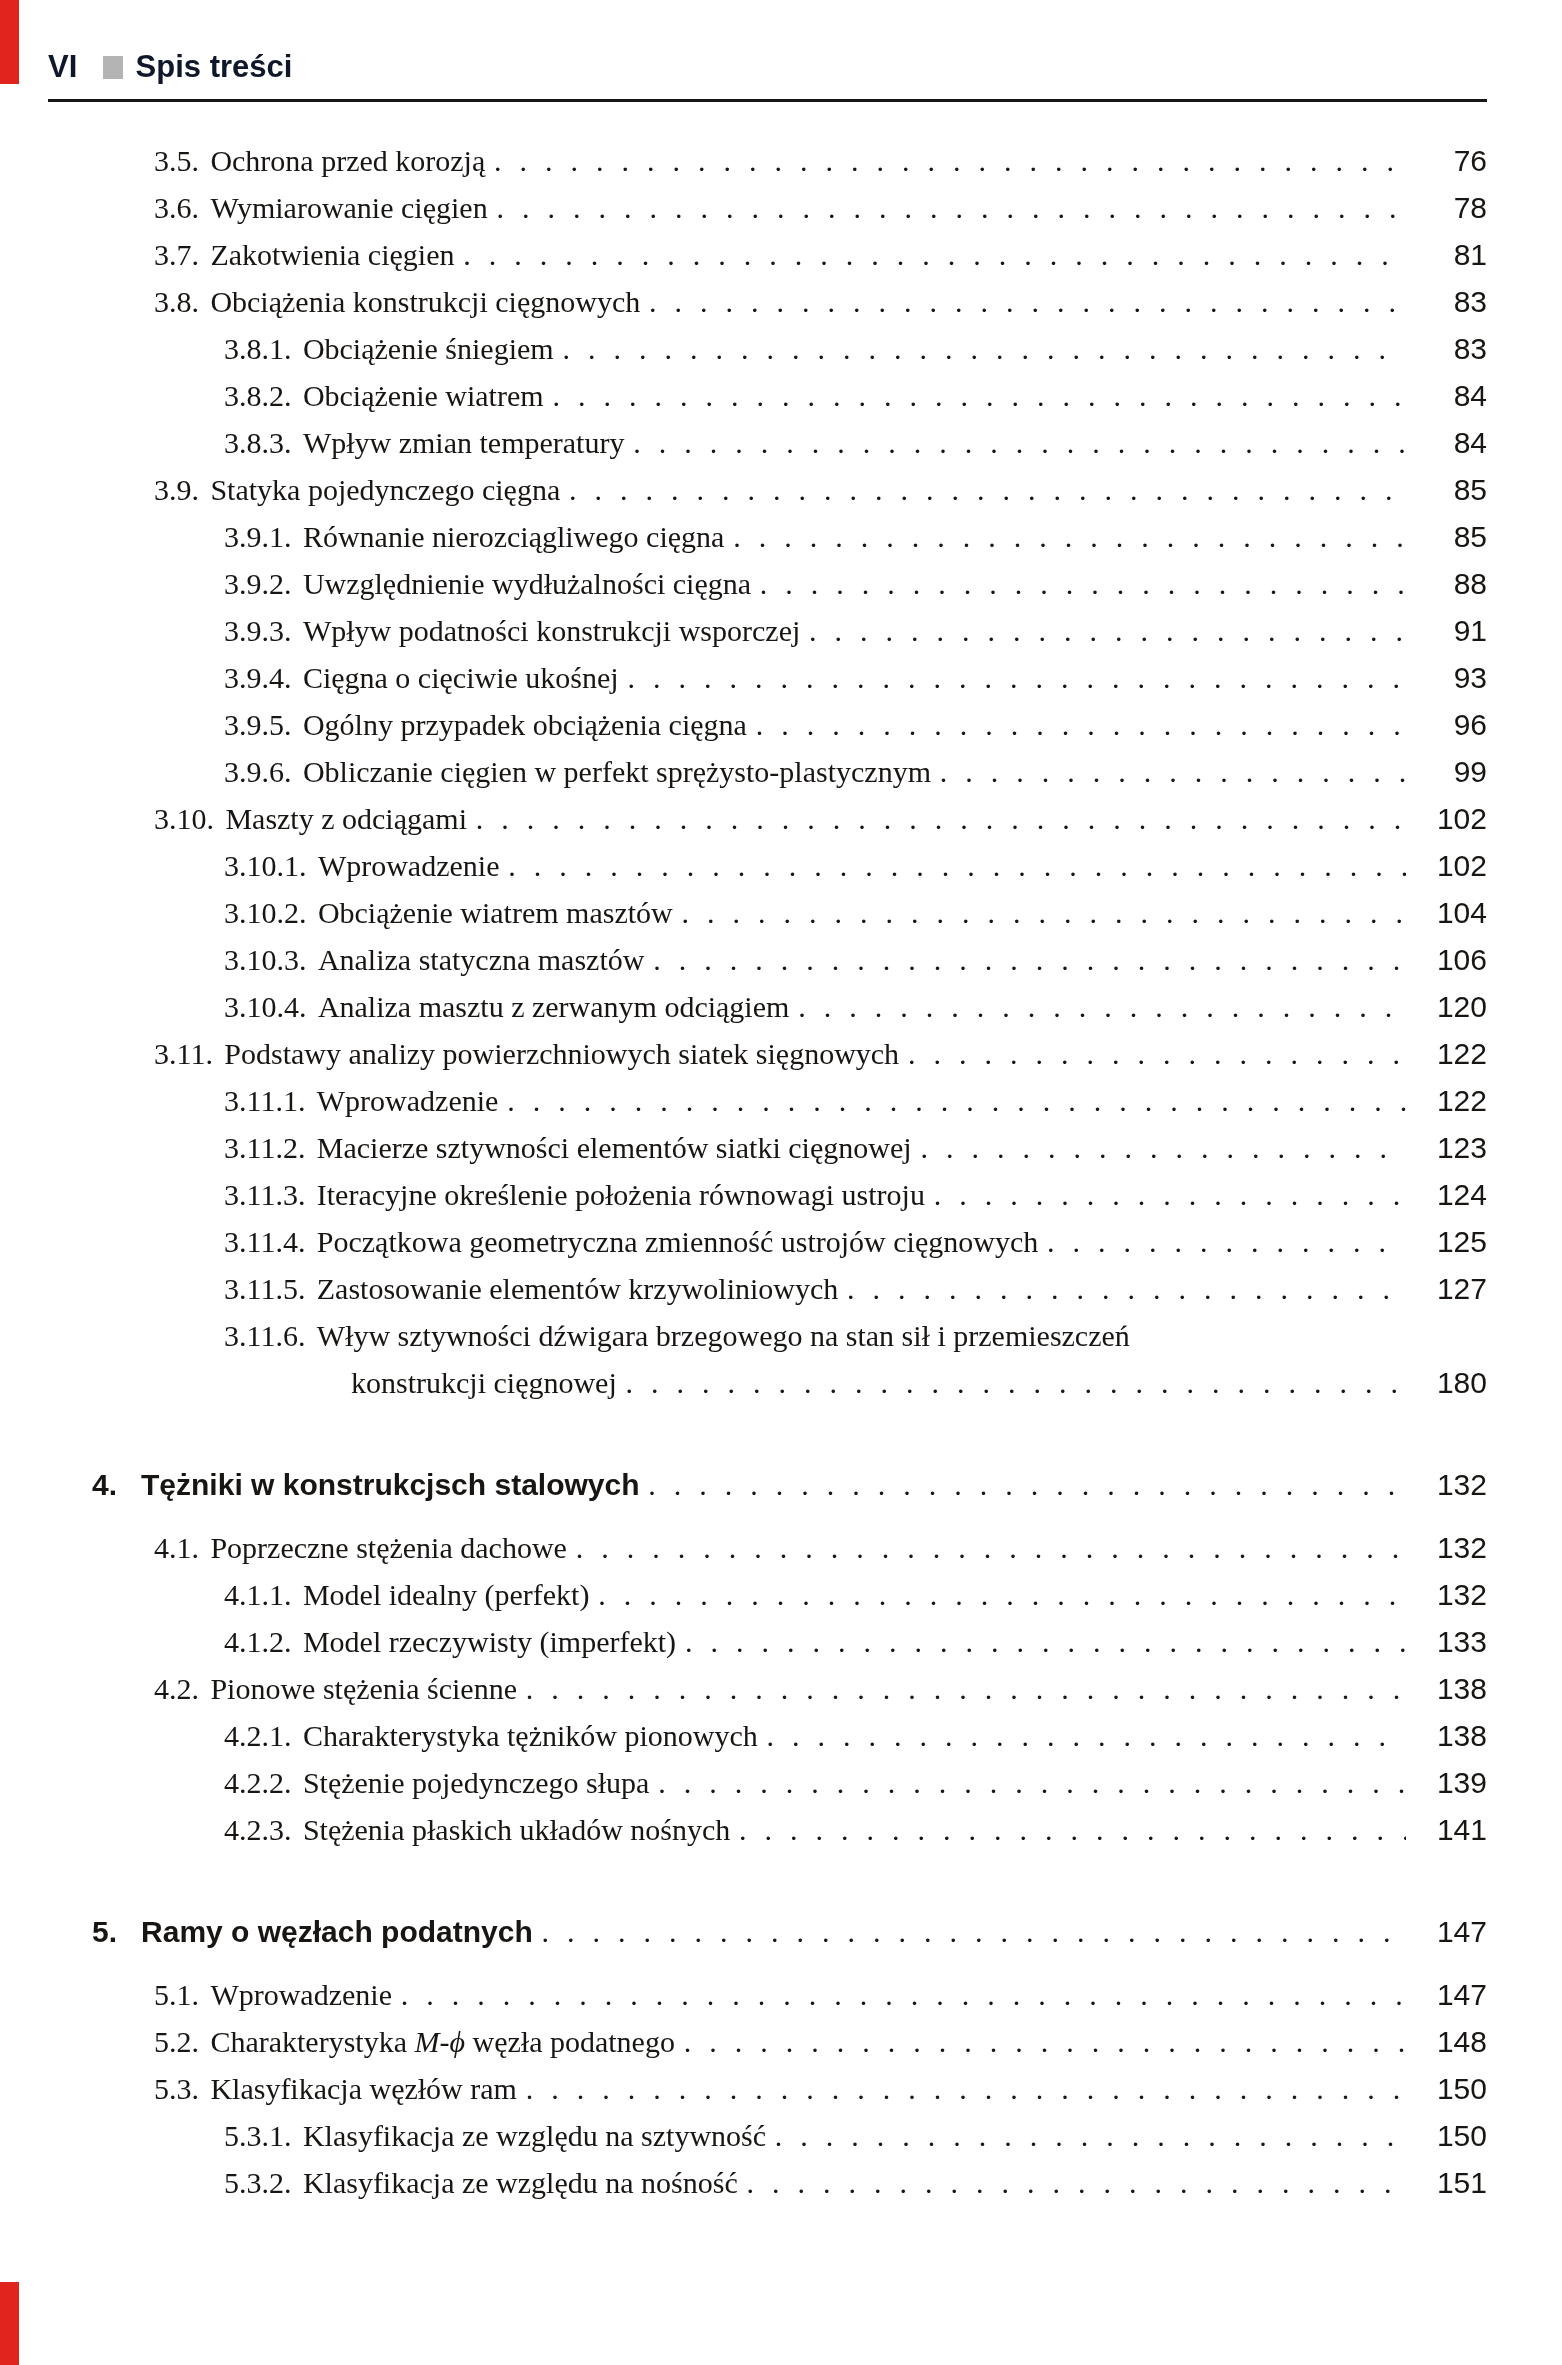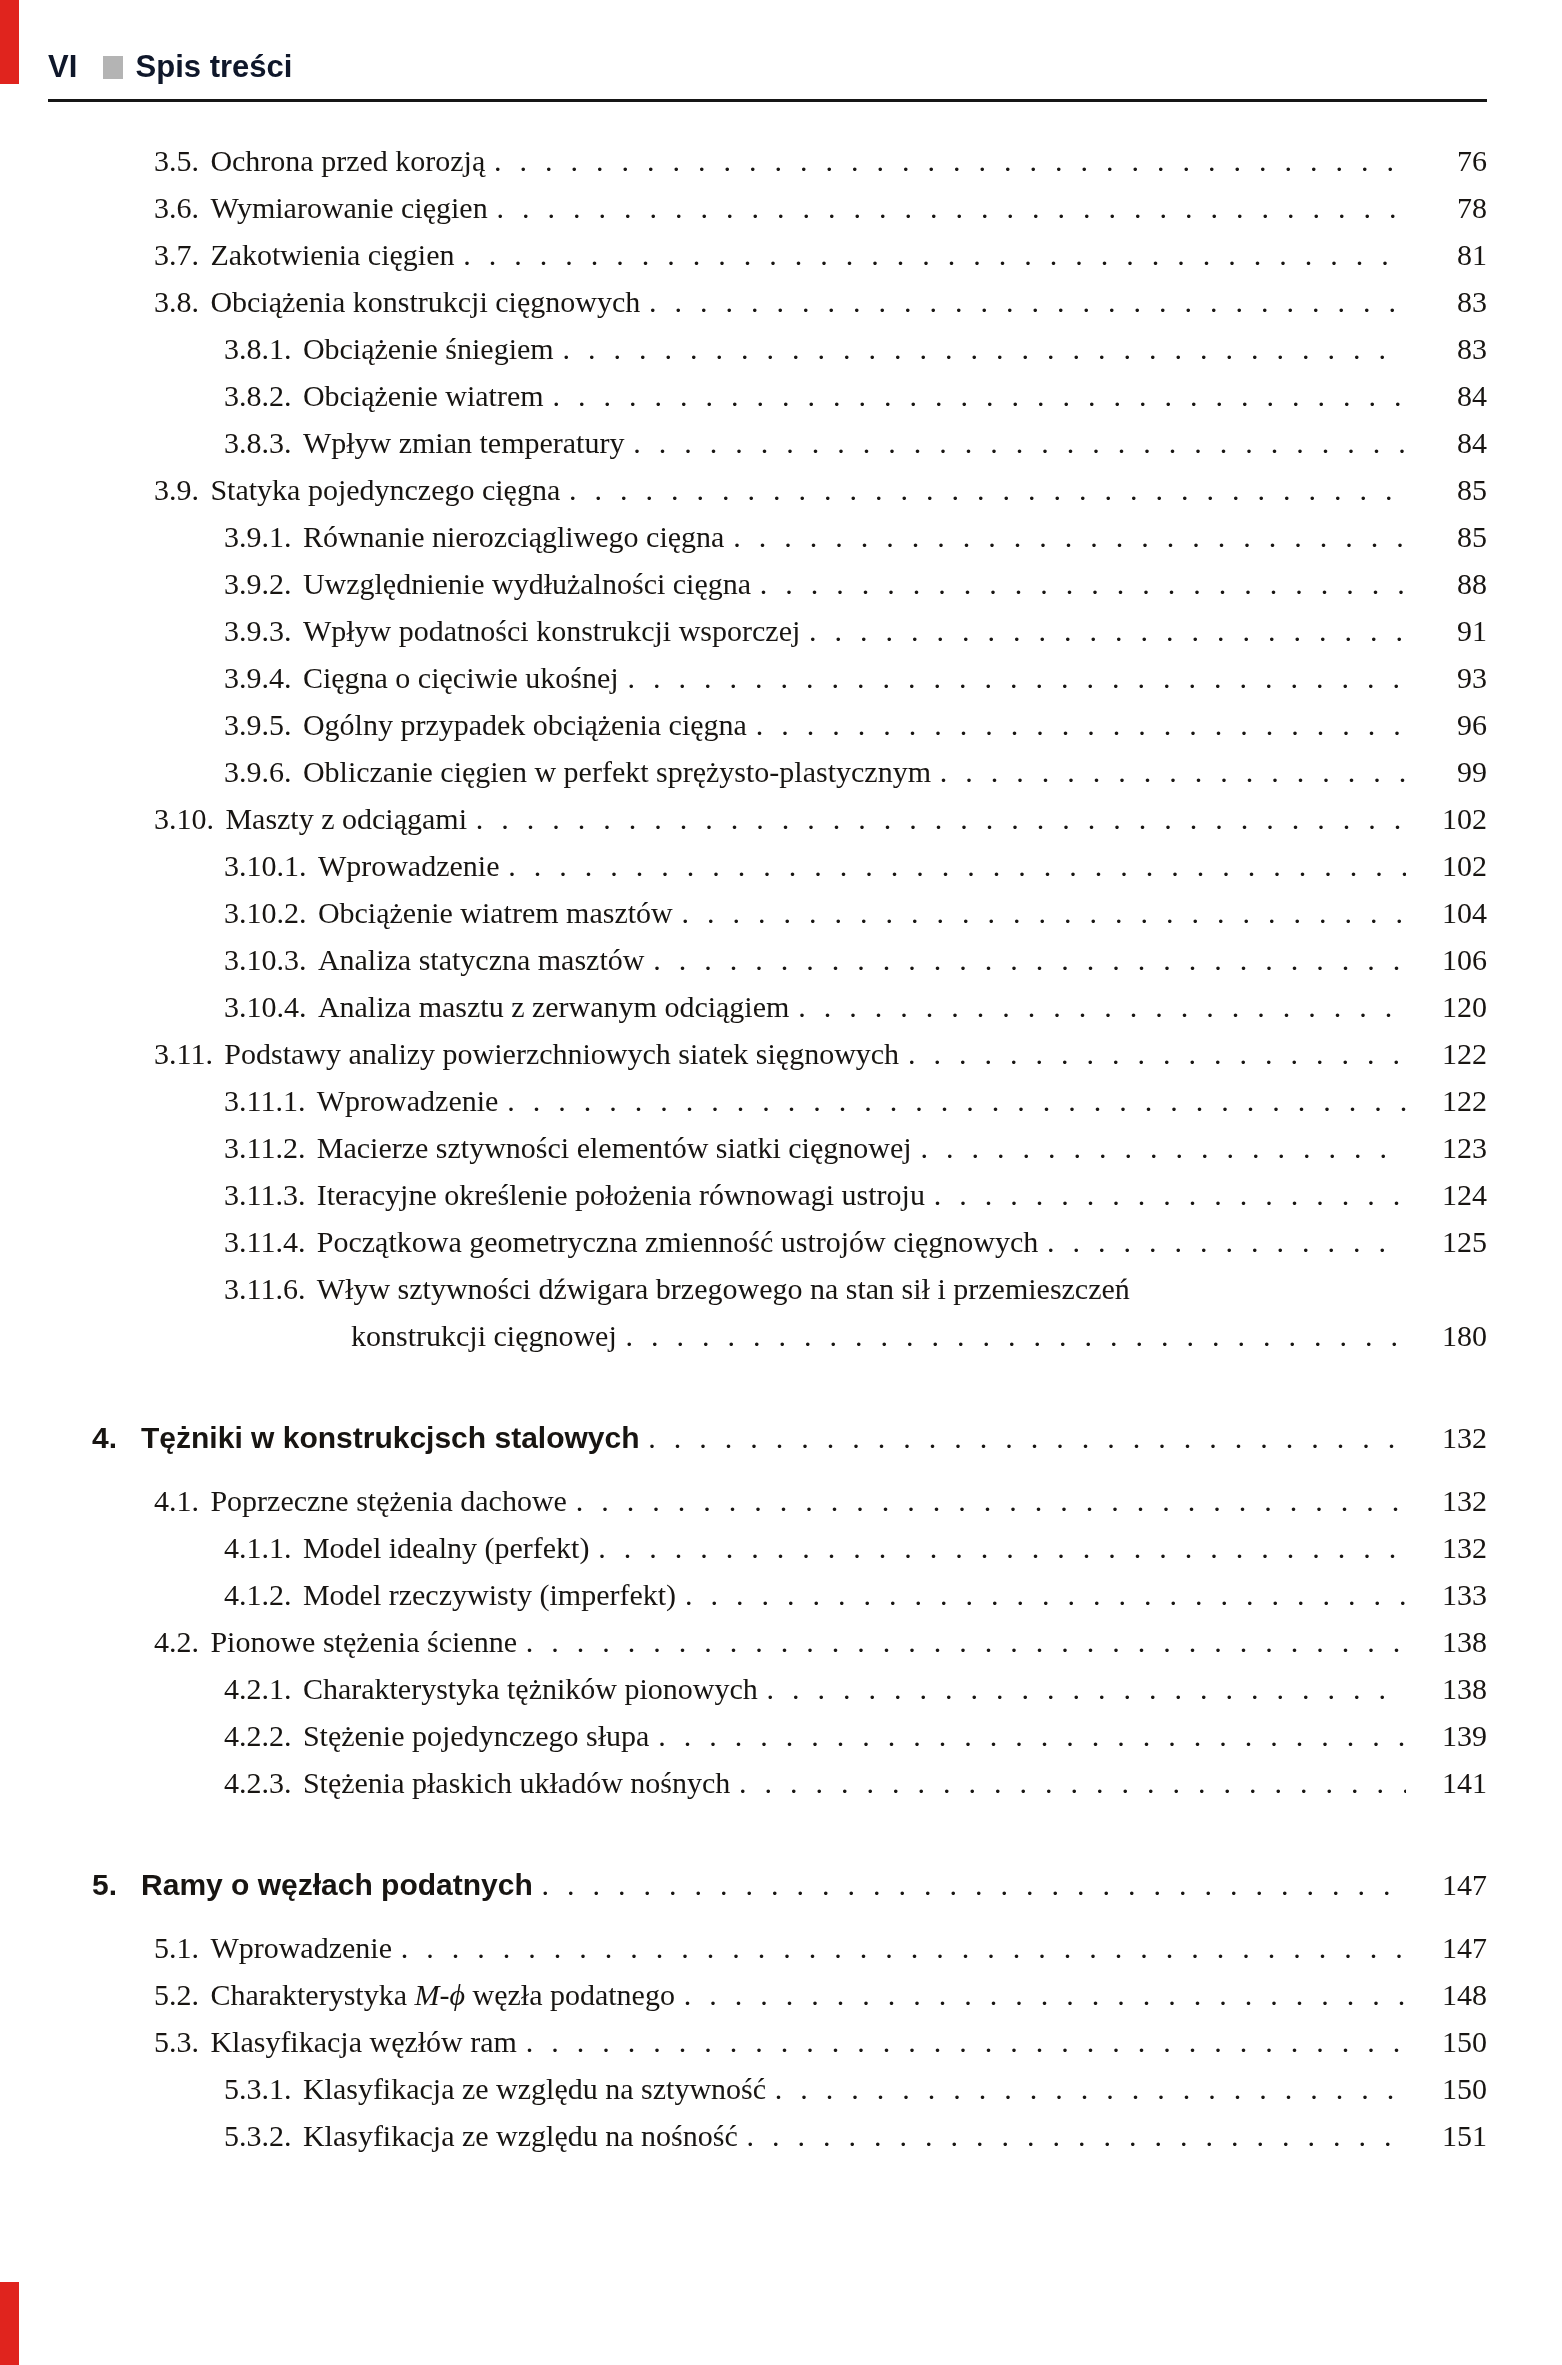--- a/index.html
+++ b/index.html
@@ -76,21 +76,21 @@
     font-weight: normal;
   }
   .leader::after {
     content: ". . . . . . . . . . . . . . . . . . . . . . . . . . . . . . . . . . . . . . . . . . . . . . . . . . . . . . . . . . . . . . . . . . . . . . . . . . . . . . . .";
     word-spacing: 10.5px;
   }
   .pagenum {
     flex: 0 0 auto;
     min-width: 69px;
     text-align: right;
-    font-family: Liberation Serif, serif;
+    font-family: Liberation Sans, sans-serif;
     font-weight: normal;
   }
 </style>
 </head>
 <body>
 
 <div class="red-strip top"></div>
 <div class="red-strip bottom"></div>
 
 <div class="page">
@@ -215,20 +215,25 @@
         <span class="label"><span class="num">3.11.3.</span><span>Iteracyjne określenie położenia równowagi ustroju</span></span>
         <span class="leader"></span>
         <span class="pagenum">124</span>
       </div>
       <div class="row lvl2">
         <span class="label"><span class="num">3.11.4.</span><span>Początkowa geometryczna zmienność ustrojów cięgnowych</span></span>
         <span class="leader"></span>
         <span class="pagenum">125</span>
       </div>
       <div class="row lvl2">
+        <span class="label"><span class="num">3.11.5.</span><span>Zastosowanie elementów krzywoliniowych</span></span>
+        <span class="leader"></span>
+        <span class="pagenum">127</span>
+      </div>
+      <div class="row lvl2">
         <span class="label"><span class="num">3.11.6.</span><span>Wływ sztywności dźwigara brzegowego na stan sił i przemieszczeń</span></span>
       </div>
       <div class="row lvl2 cont">
         <span class="label"><span>konstrukcji cięgnowej</span></span>
         <span class="leader"></span>
         <span class="pagenum">180</span>
       </div>
       <div class="row lvl0">
         <span class="label"><span class="num">4.</span><span>Tężniki w konstrukcjsch stalowych</span></span>
         <span class="leader"></span>

